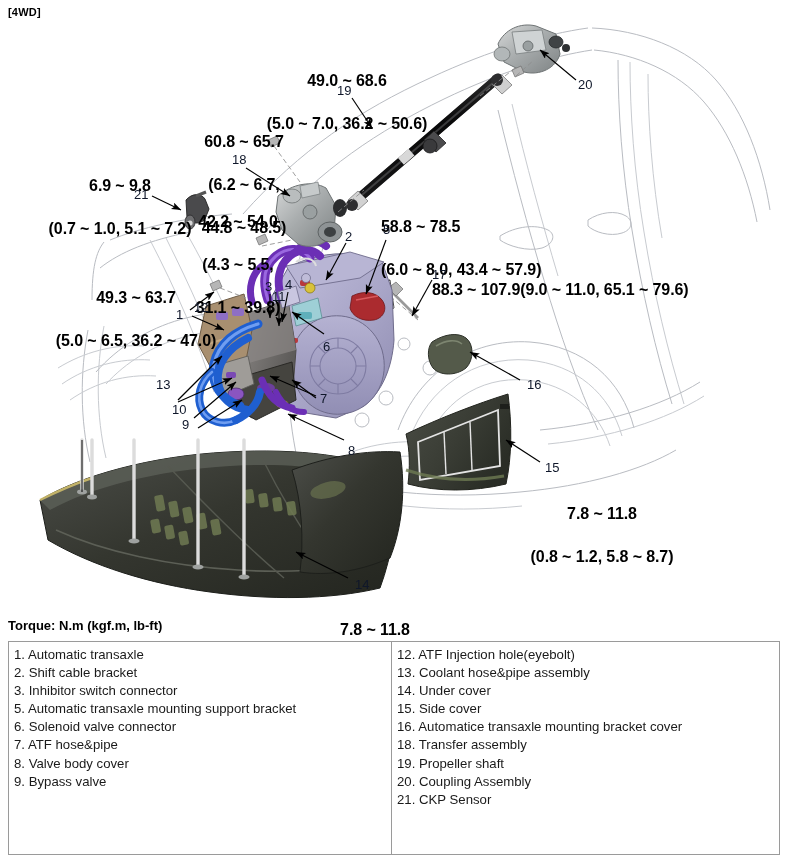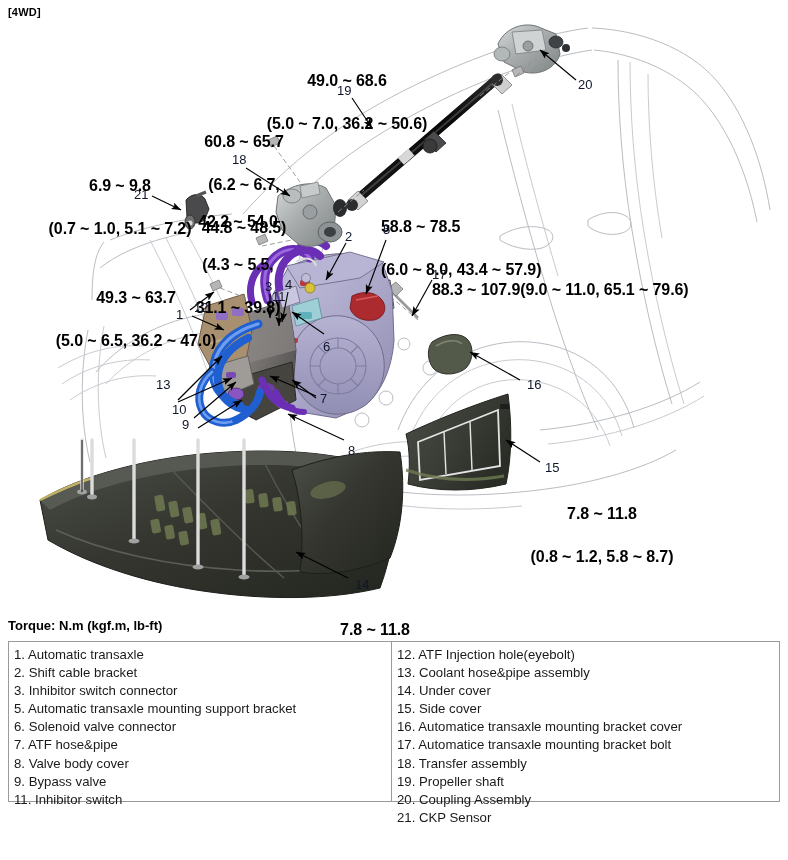--- a/index.html
+++ b/index.html
@@ -24,21 +24,21 @@
   .callout{
     position:absolute;font-size:13px;font-weight:normal;color:#0f172a;
     line-height:13px;
   }
   .torque-note{
     position:absolute;font-weight:bold;font-size:13px;
   }
 
   
   #legend{
-    position:absolute;left:8px;top:641px;width:772px;height:161px;
+    position:absolute;left:8px;top:641px;width:772px;height:214px;
     border:1px solid #9a9a9a;box-sizing:border-box;display:flex;
     background:#fff;
   }
   #legend .col{
     box-sizing:border-box;padding:4px 0 0 5px;
   }
   #legend .col.left{width:383px;border-right:1px solid #9a9a9a;}
   #legend .col.right{flex:1;}
   #legend .li{
     font-size:13.2px;line-height:18.1px;color:#1a1a1a;white-space:nowrap;
@@ -481,29 +481,27 @@
   <div id="legend">
     <div class="col left">
       <div class="li">1. Automatic transaxle</div>
       <div class="li">2. Shift cable bracket</div>
       <div class="li">3. Inhibitor switch connector</div>
       <div class="li">5. Automatic transaxle mounting support bracket</div>
       <div class="li">6. Solenoid valve connector</div>
       <div class="li">7. ATF hose&amp;pipe</div>
       <div class="li">8. Valve body cover</div>
       <div class="li">9. Bypass valve</div>
-      <div class="li">11. Inhibitor switch</div>
     </div>
     <div class="col right">
       <div class="li">12. ATF Injection hole(eyebolt)</div>
       <div class="li">13. Coolant hose&amp;pipe assembly</div>
       <div class="li">14. Under cover</div>
       <div class="li">15. Side cover</div>
       <div class="li">16. Automatice transaxle mounting bracket cover</div>
-      <div class="li">17. Automatice transaxle mounting bracket bolt</div>
       <div class="li">18. Transfer assembly</div>
       <div class="li">19. Propeller shaft</div>
       <div class="li">20. Coupling Assembly</div>
       <div class="li">21. CKP Sensor</div>
     </div>
   </div>
 
 </div>
 
 </body></html>

